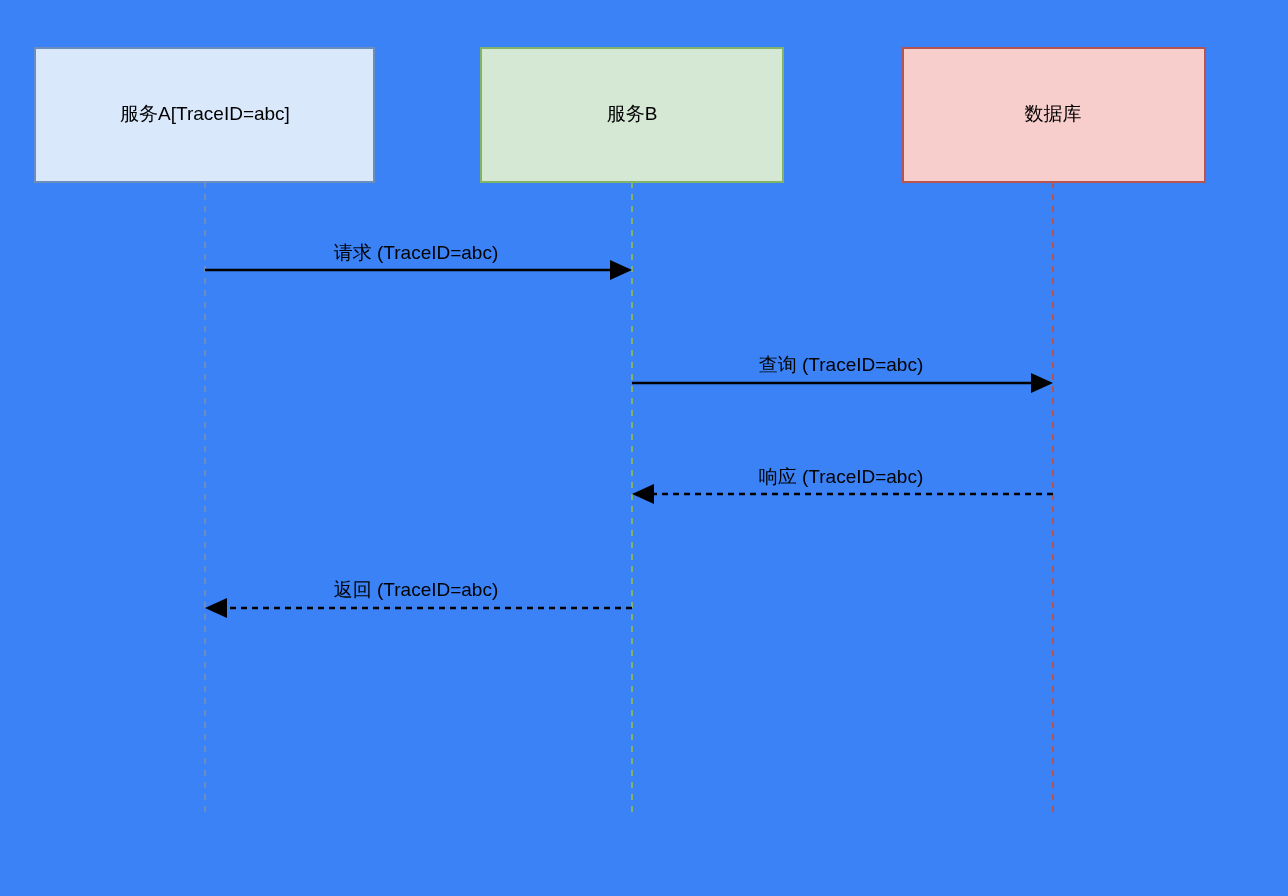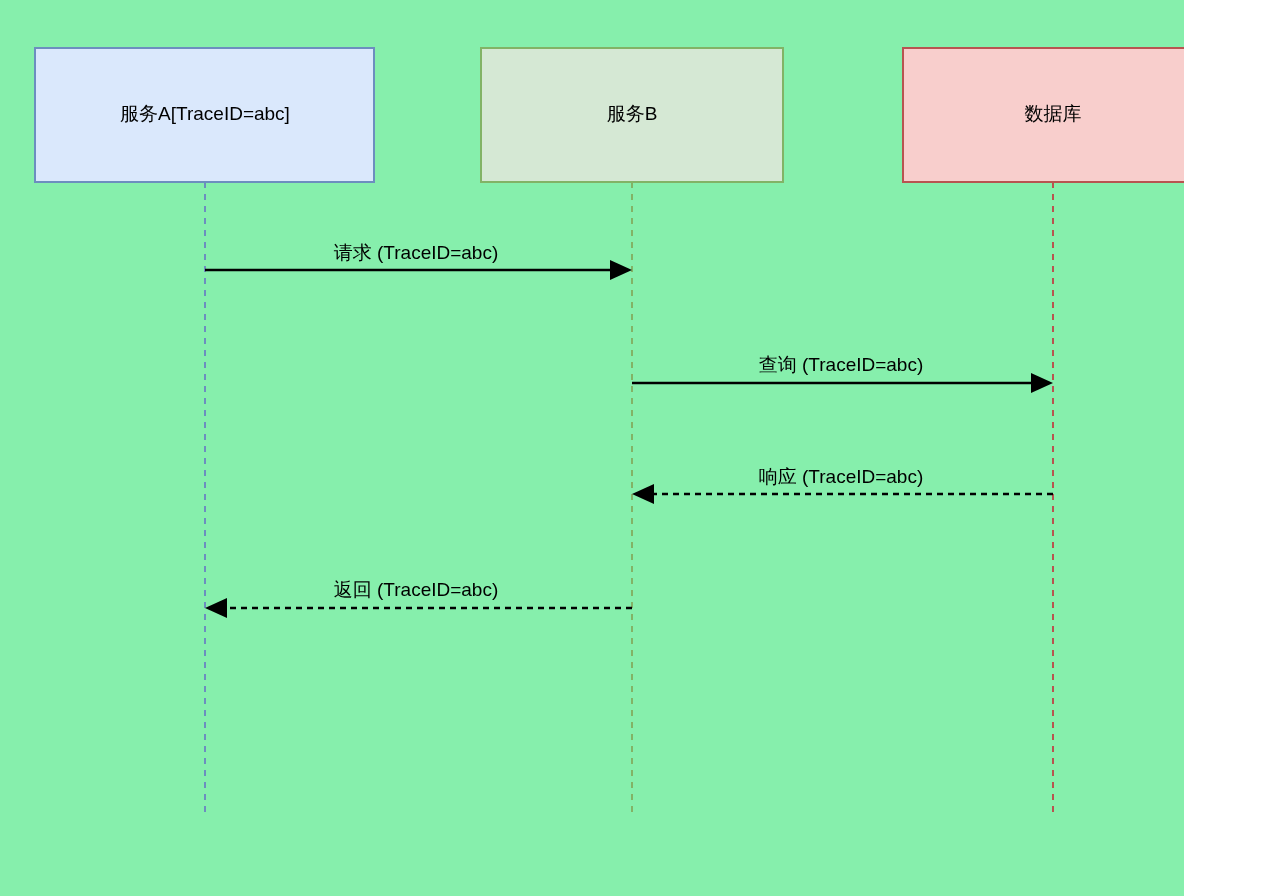--- a/index.html
+++ b/index.html
@@ -6,23 +6,23 @@
   html, body {
     margin: 0;
     padding: 0;
     background: #ffffff;
   }
   body {
     font-family: "Liberation Sans", "DejaVu Sans", sans-serif;
   }
   #diagram-canvas {
     position: relative;
-    width: 1184px;
+    width: 1288px;
     height: 896px;
-    background: #86efac;
+    background: #3b82f6;
     overflow: hidden;
   }
   #diagram-svg {
     position: absolute;
     top: 0;
     left: 0;
     width: 1288px;
     height: 896px;
     display: block;
   }

